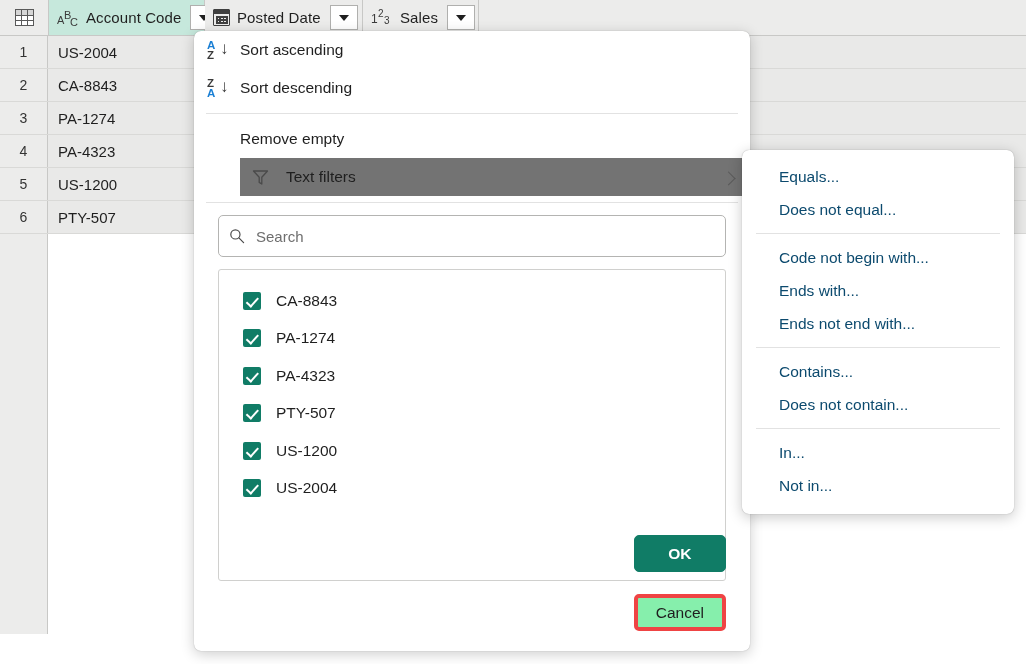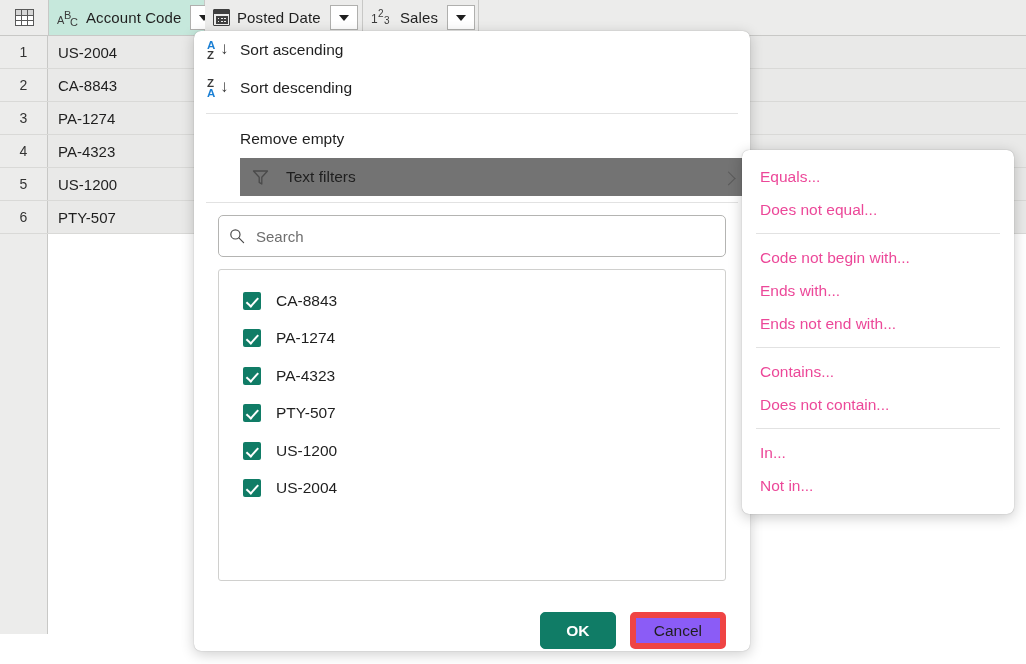--- a/index.html
+++ b/index.html
@@ -338,46 +338,47 @@
     position: absolute;
     left: 5.5px; top: 3px;
     width: 5px; height: 9.5px;
     border-right: 2px solid #ffffff;
     border-bottom: 2px solid #ffffff;
     transform: rotate(42deg);
   }
   .btn-row {
     position: absolute;
     right: 24px;
-    bottom: 2px;
-    display: flex;
-    gap: 14px;
+    bottom: 20px;
+    display: flex;
+    gap: 22px;
+    flex-direction: column;
   }
   .btn {
     height: 37px;
     min-width: 76px;
     border-radius: 5px;
     display: flex;
     align-items: center;
     justify-content: center;
     font-size: 15.5px;
     box-sizing: border-box;
     padding: 0 18px;
     cursor: default;
   }
   .btn-primary {
     background: #107c66;
     color: #ffffff;
     font-weight: 700;
     border: 1px solid #107c66;
   }
   .btn-secondary {
-    background: #8b5cf6;
+    background: #86efac;
     color: #1f1f1f;
-    border: 6px solid #ef4444;
+    border: 4px solid #ef4444;
   }
 
   
   #submenu {
     position: absolute;
     left: 742px;
     top: 150px;
     width: 272px;
     background: #ffffff;
     border-radius: 7px;
@@ -385,23 +386,24 @@
     box-sizing: border-box;
     padding: 10px 0 12px 0;
     z-index: 30;
   }
   .sub-item {
     height: 33px;
     display: flex;
     align-items: center;
     padding-left: 18px;
     font-size: 15.5px;
-    color: #ec4899;
+    color: #0c4a6e;
     box-sizing: border-box;
     cursor: default;
+    margin-left: 19px;
   }
   .sub-sep {
     height: 1px;
     background: #e2e2e2;
     margin: 7px 14px;
   }
 </style>
 </head>
 <body>
 

